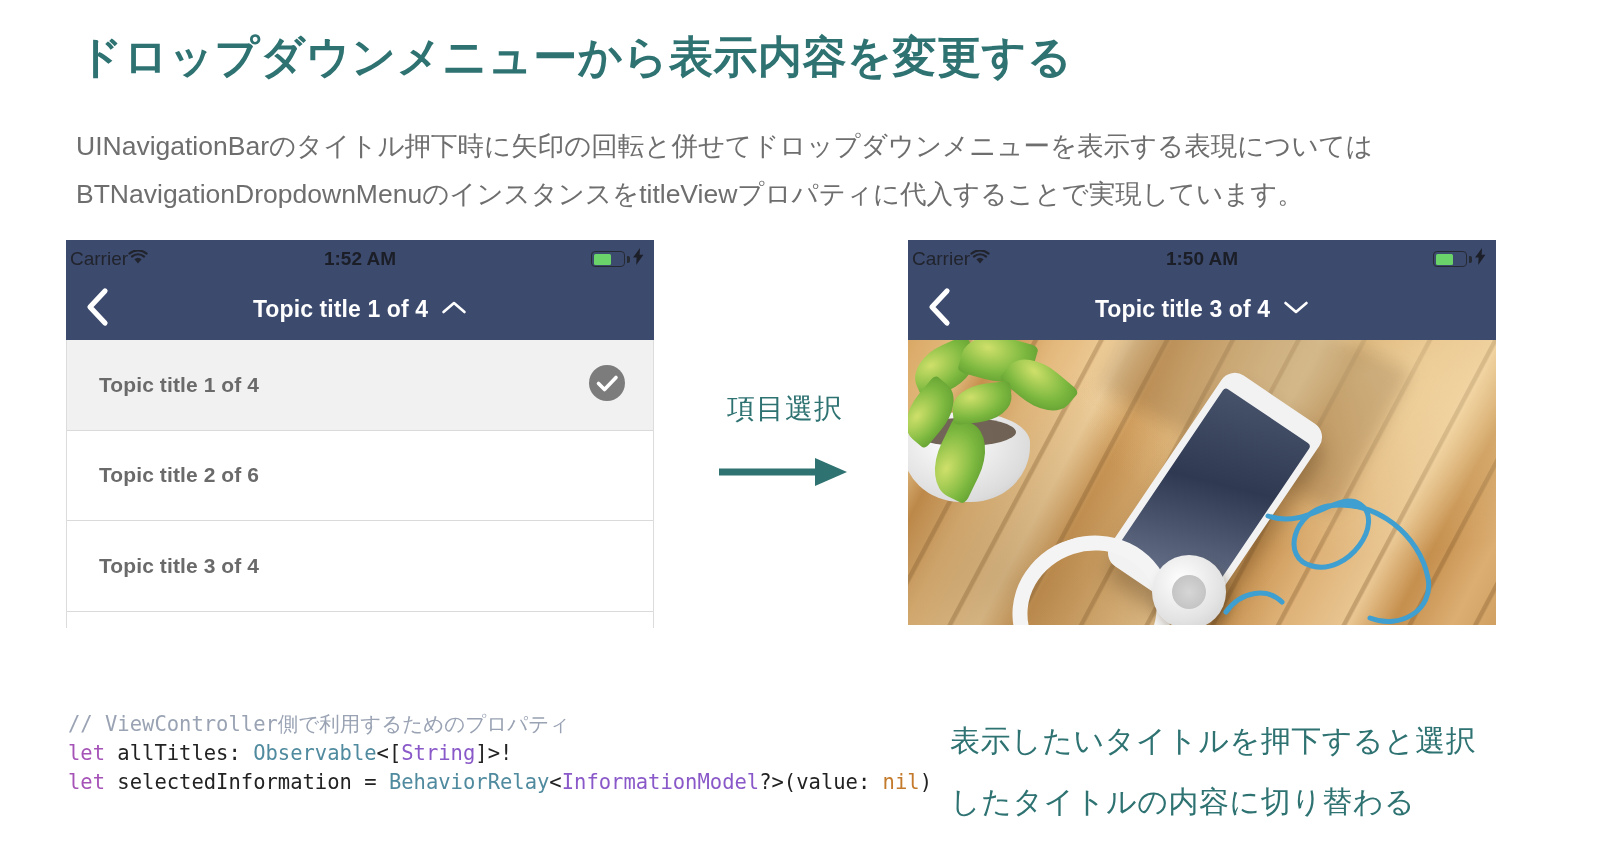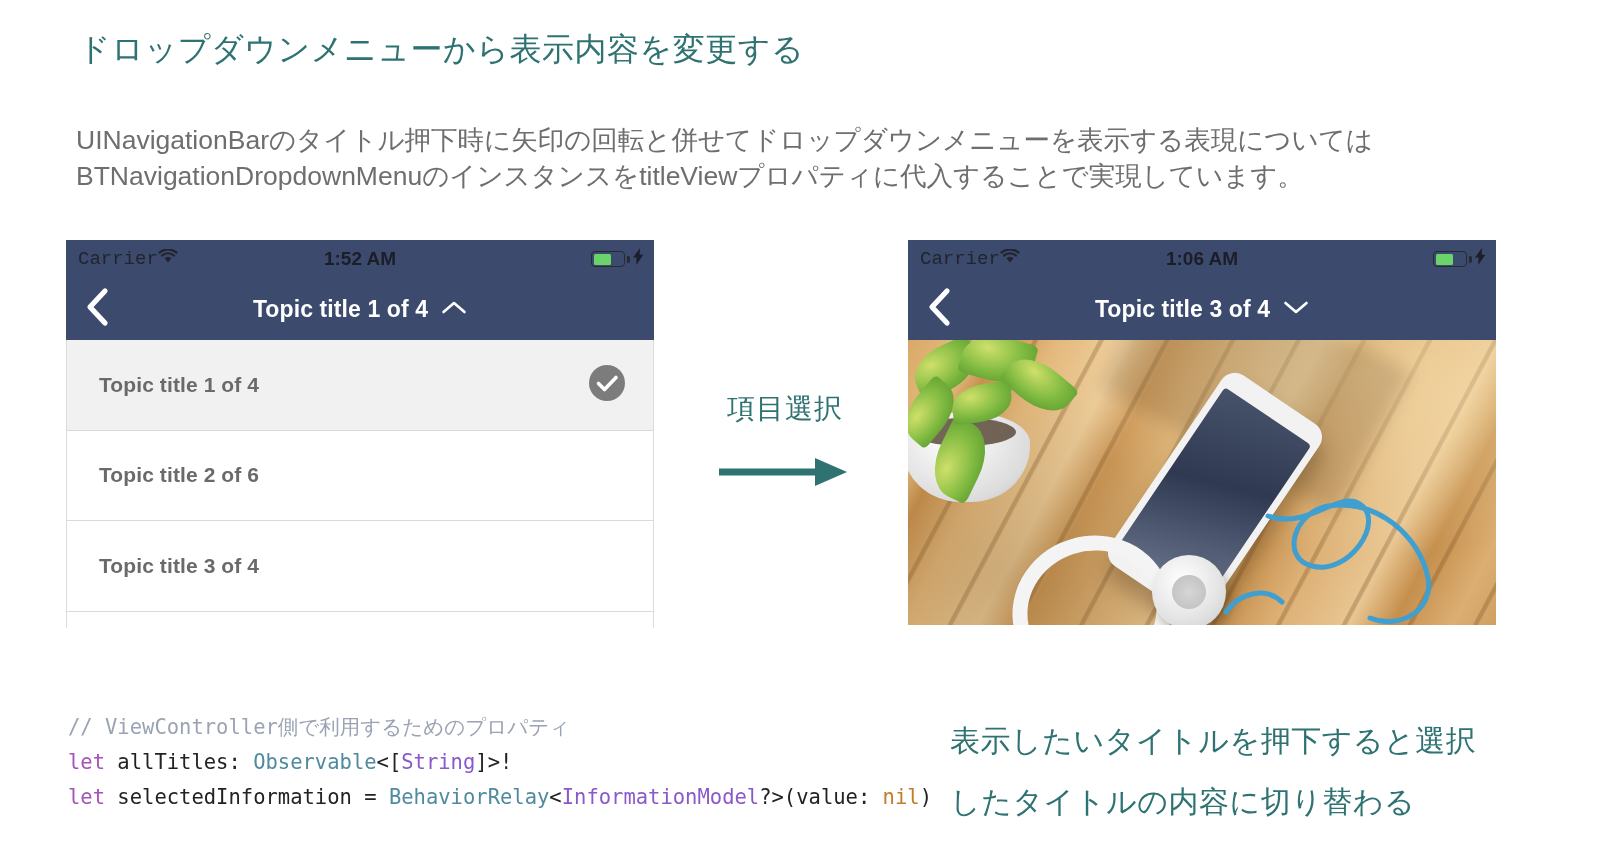--- a/index.html
+++ b/index.html
@@ -14,35 +14,35 @@
     overflow: hidden;
     font-family: "Liberation Sans", sans-serif;
     -webkit-font-smoothing: antialiased;
   }
 
   
   .slide-title {
     position: absolute;
     left: 78px;
     top: 28px;
-    font-size: 32px;
+    font-size: 44px;
     letter-spacing: 0.5px;
     color: #2e7272;
-    font-weight: 400;
+    font-weight: 700;
     white-space: nowrap;
   }
 
   
   .body-text {
     position: absolute;
     left: 76px;
     top: 122px;
     width: 1430px;
     font-size: 26.5px;
-    line-height: 36px;
+    line-height: 48px;
     color: #6e6e6e;
     font-weight: 400;
     letter-spacing: 0px;
   }
 
   
   .phone {
     position: absolute;
     top: 240px;
     width: 588px;
@@ -57,26 +57,25 @@
     height: 38px;
     background: #3c4a6e;
     display: flex;
     align-items: center;
     position: relative;
     color: #1c1c1c;
     font-size: 19px;
   }
   .sb-carrier {
     position: absolute;
-    left: 12px;
+    left: 4px;
     display: flex;
     align-items: center;
     color: #21242c;
     font-size: 19px;
-    font-family: Liberation Mono, monospace;
   }
   .wifi-icon { display: block; }
   .sb-time {
     position: absolute;
     left: 0; right: 0;
     text-align: center;
     font-weight: bold;
     font-size: 19px;
     color: #1b1e26;
   }
@@ -290,21 +289,21 @@
   }
   .arrow-svg { display: block; margin: 0 auto; }
 
   
   .code-block {
     position: absolute;
     left: 68px;
     top: 710px;
     font-family: "DejaVu Sans Mono", "Liberation Mono", monospace;
     font-size: 20.5px;
-    line-height: 35px;
+    line-height: 29px;
     white-space: pre;
   }
   .code-comment { color: #9aa3b4; }
   .tok-key   { color: #a653b8; }
   .tok-type  { color: #4f8a9e; }
   .tok-type2 { color: #8a59c9; }
   .tok-plain { color: #222222; }
   .tok-num   { color: #c47a2b; }
 
   
@@ -404,21 +403,21 @@
     <div class="sb-carrier">
       <span>Carrier</span>
       <span class="wifi-icon">
         <svg width="20" height="15" viewBox="0 0 20 15">
           <path d="M10 13.6 L6.4 9.2 a5.6 5.6 0 0 1 7.2 0 Z" fill="#21242c"></path>
           <path d="M3.9 6.6 a9.2 9.2 0 0 1 12.2 0" stroke="#21242c" stroke-width="2.1" fill="none" stroke-linecap="round"></path>
           <path d="M1.4 3.6 a13 13 0 0 1 17.2 0" stroke="#21242c" stroke-width="2.1" fill="none" stroke-linecap="round"></path>
         </svg>
       </span>
     </div>
-    <div class="sb-time">1:06 AM</div>
+    <div class="sb-time">1:50 AM</div>
     <div class="sb-battery">
       <span class="batt-shell">
           <span class="batt-fill"></span>
         </span>
       <span class="batt-cap"></span>
       <span class="bolt-icon">
         <svg width="11" height="17" viewBox="0 0 11 17">
             <path d="M7 0 L0 9.6 h3.6 L3.2 17 L10.4 6.8 H6.6 Z" fill="#1c1f27"></path>
           </svg>
       </span>

